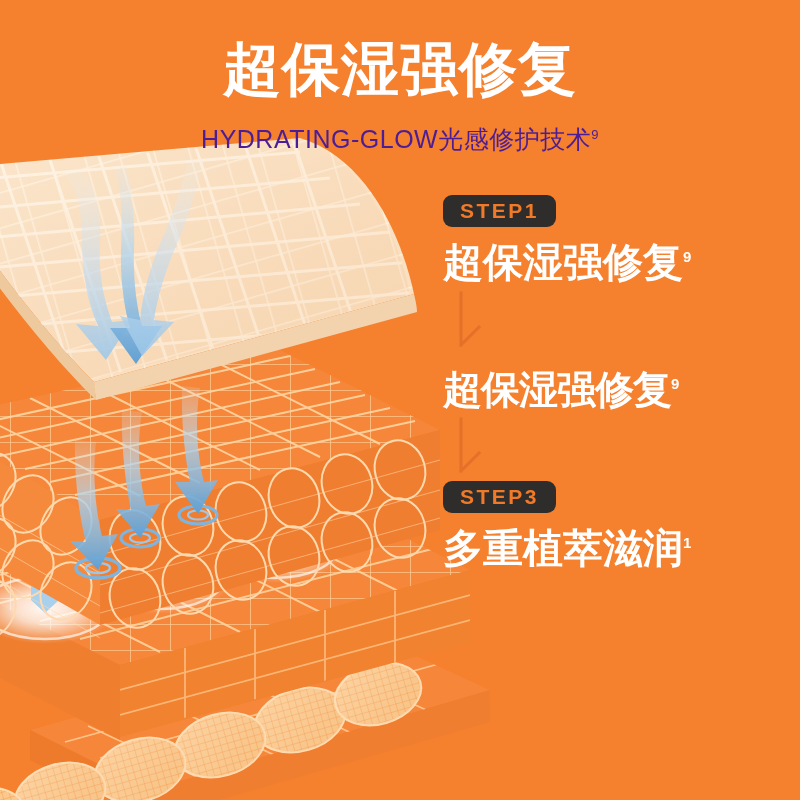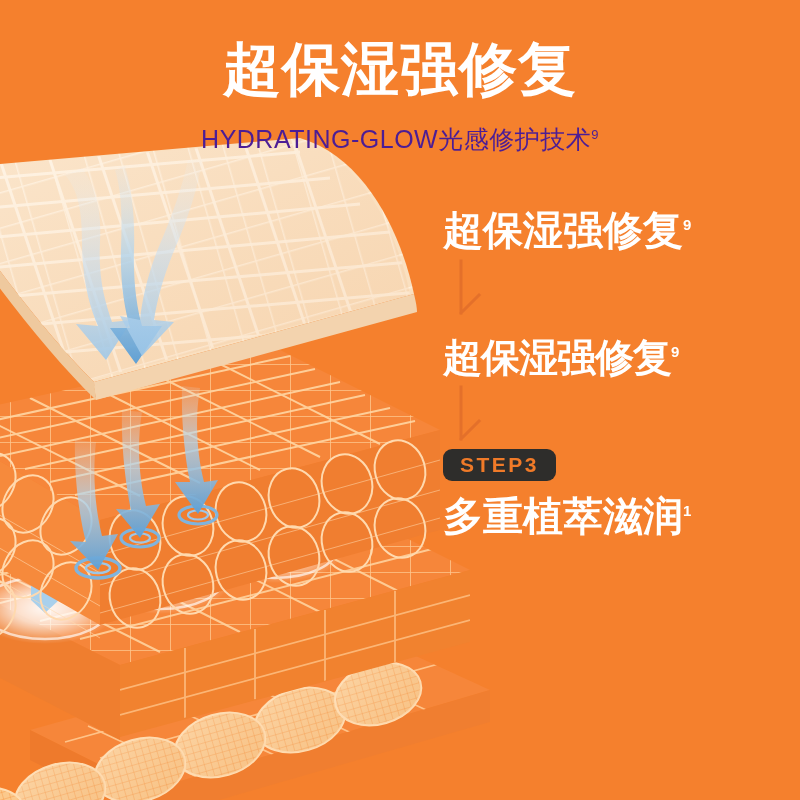--- a/index.html
+++ b/index.html
@@ -390,20 +390,21 @@
         <path d="M145 40 C152 62, 152 88, 151 120 C150 154, 155 180, 160 198 L140 198 L166 234 L192 196 L172 196 C167 178, 163 152, 164 120 C165 86, 162 60, 155 36 Z" fill="url(#arrowBlue)"></path>
         <path d="M218 30 C212 58, 202 86, 190 114 C178 142, 172 170, 170 190 L150 186 L172 226 L204 192 L184 190 C187 170, 194 144, 206 116 C218 88, 228 58, 232 30 Z" fill="url(#arrowPale)"></path>
       </g>
 
     </svg>
   </div>
 
   <div id="steps">
 
     <div class="step-block sp1">
+      <span class="step-badge">STEP1</span>
       <div class="step-heading"><span>超保湿强修复</span><span class="sup">9</span></div>
     </div>
 
     <div class="step-connector">
       <svg width="30" height="62" viewBox="0 0 30 62" xmlns="http://www.w3.org/2000/svg">
         <path d="M4 2 L4 54 M4 54 L22 36" stroke="#E4702A" stroke-width="3" fill="none" stroke-linecap="square"></path>
       </svg>
     </div>
 
     <div class="step-block">

